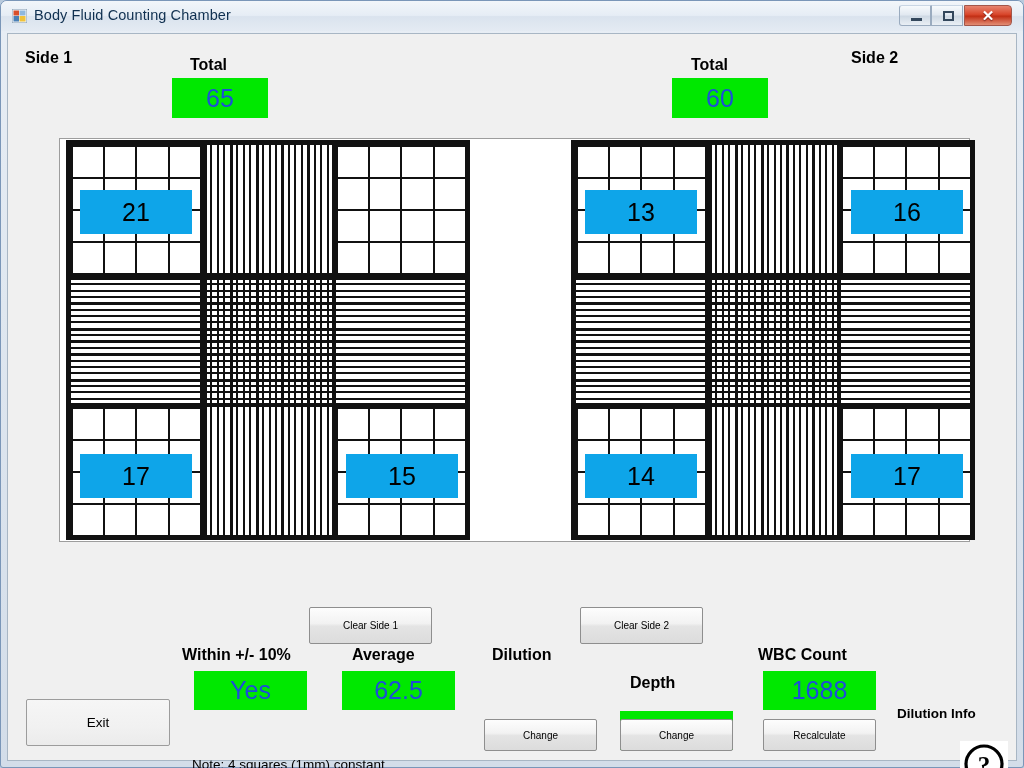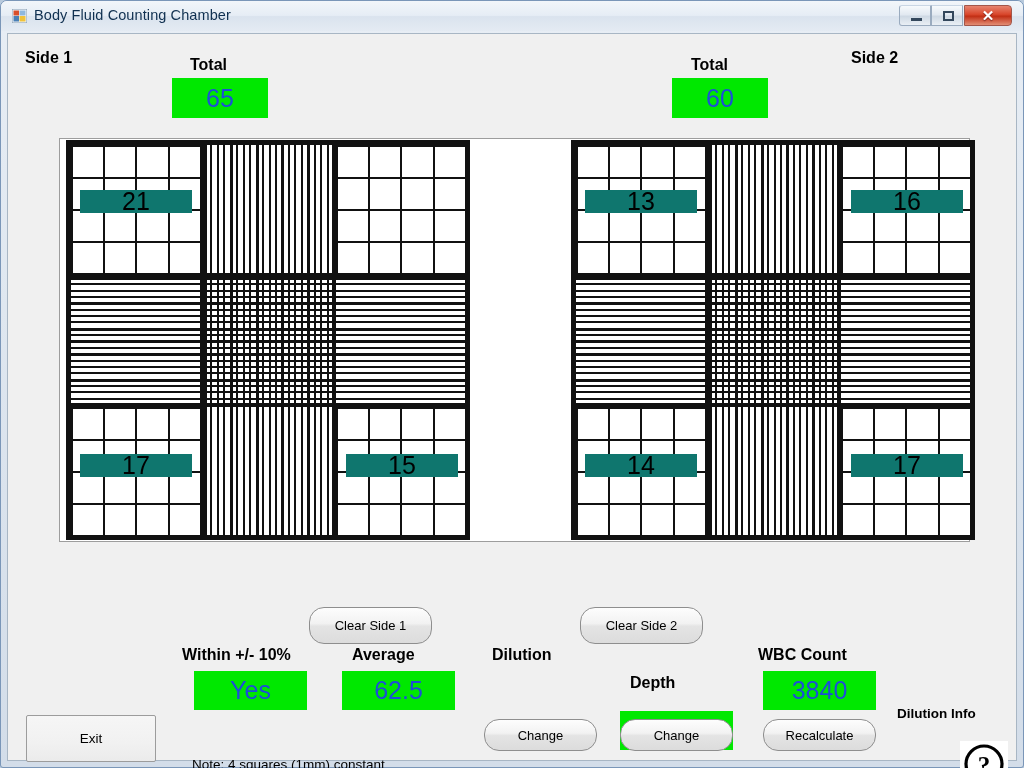--- a/index.html
+++ b/index.html
@@ -86,22 +86,22 @@
     font-weight:normal;
     border:0;
     overflow:hidden;
   }
 
   
   .btn {
     position:absolute;
     background:linear-gradient(180deg,#fdfdfd 0%,#f2f2f2 44%,#e4e4e4 52%,#dcdcdc 100%);
     border:1px solid #8e8e8e;
-    border-radius:15px;
-    color:#000; font-size:13px;
+    border-radius:2px;
+    color:#000; font-size:10px;
     display:flex; align-items:center; justify-content:center;
     white-space:nowrap;
     cursor:default;
   }
   .btn.flat {
     background:linear-gradient(180deg,#f6f6f6 0%,#f1f1f1 60%,#ebebeb 100%);
     border:1px solid #9c9c9c;
     border-radius:2px;
   }
 
@@ -160,22 +160,22 @@
     background-image:
       repeating-linear-gradient(to right, #111 0 3px, transparent 3px 25.8px),
       repeating-linear-gradient(to right, #111 0 2px, transparent 2px 6.45px),
       repeating-linear-gradient(to bottom, #111 0 3px, transparent 3px 25.4px),
       repeating-linear-gradient(to bottom, #111 0 2px, transparent 2px 6.35px);
   }
 
   
   .qbox {
     position:absolute;
-    width:112px; height:23px;
-    background:#0f766e;
+    width:112px; height:44px;
+    background:#0ea5e9;
     display:flex; align-items:center; justify-content:center;
     font-size:25px; color:#000;
     z-index:5;
     cursor:default;
   }
   .q-tl { left:11px;  top:47px; }
   .q-tr { left:277px; top:47px; }
   .q-bl { left:11px;  top:311px; }
   .q-br { left:277px; top:311px; }
 
@@ -308,29 +308,29 @@
 
     <div class="label-bold" style="left:174px; top:612px;">Within +/- 10%</div>
     <div class="label-bold" style="left:344px; top:612px;">Average</div>
     <div class="label-bold" style="left:484px; top:612px;">Dilution</div>
     <div class="label-bold" style="left:622px; top:640px;">Depth</div>
     <div class="label-bold" style="left:750px; top:612px;">WBC Count</div>
 
     <div class="green" style="left:186px; top:637px; width:113px; height:39px; font-size:25px;">Yes</div>
     <div class="green" style="left:334px; top:637px; width:113px; height:39px; font-size:25px;">62.5</div>
     <div class="green" style="left:612px; top:637px; width:113px; height:39px; font-size:25px;margin-top:40px;">0.1</div>
-    <div class="green" style="left:755px; top:637px; width:113px; height:39px; font-size:25px;">3840</div>
+    <div class="green" style="left:755px; top:637px; width:113px; height:39px; font-size:25px;">1688</div>
 
     <div class="btn" style="left:476px; top:685px; width:113px; height:32px;">Change</div>
     <div class="btn" style="left:612px; top:685px; width:113px; height:32px;">Change</div>
     <div class="btn" style="left:755px; top:685px; width:113px; height:32px;">Recalculate</div>
 
     <div class="label-small" style="left:184px; top:723px; font-size:13.5px;">Note: 4 squares (1mm) constant</div>
 
-    <div class="btn flat" style="left:18px; top:665px; width:130px; height:47px; font-size:13.5px;margin-top:16px;">Exit</div>
+    <div class="btn flat" style="left:18px; top:665px; width:144px; height:47px; font-size:13.5px;">Exit</div>
 
     <div class="label-small" style="left:889px; top:672px; font-size:13.5px; font-weight:bold;">Dilution Info</div>
     <div id="devinfo-icon">
       <svg width="44" height="44" viewBox="0 0 44 44">
         <circle cx="22" cy="22" r="18" fill="#ffffff" stroke="#000000" stroke-width="3.2"></circle>
         <text x="22" y="31.5" font-family="Liberation Serif, serif" font-size="25" font-weight="bold" text-anchor="middle" fill="#000000">?</text>
       </svg>
     </div>
 
   </div>

